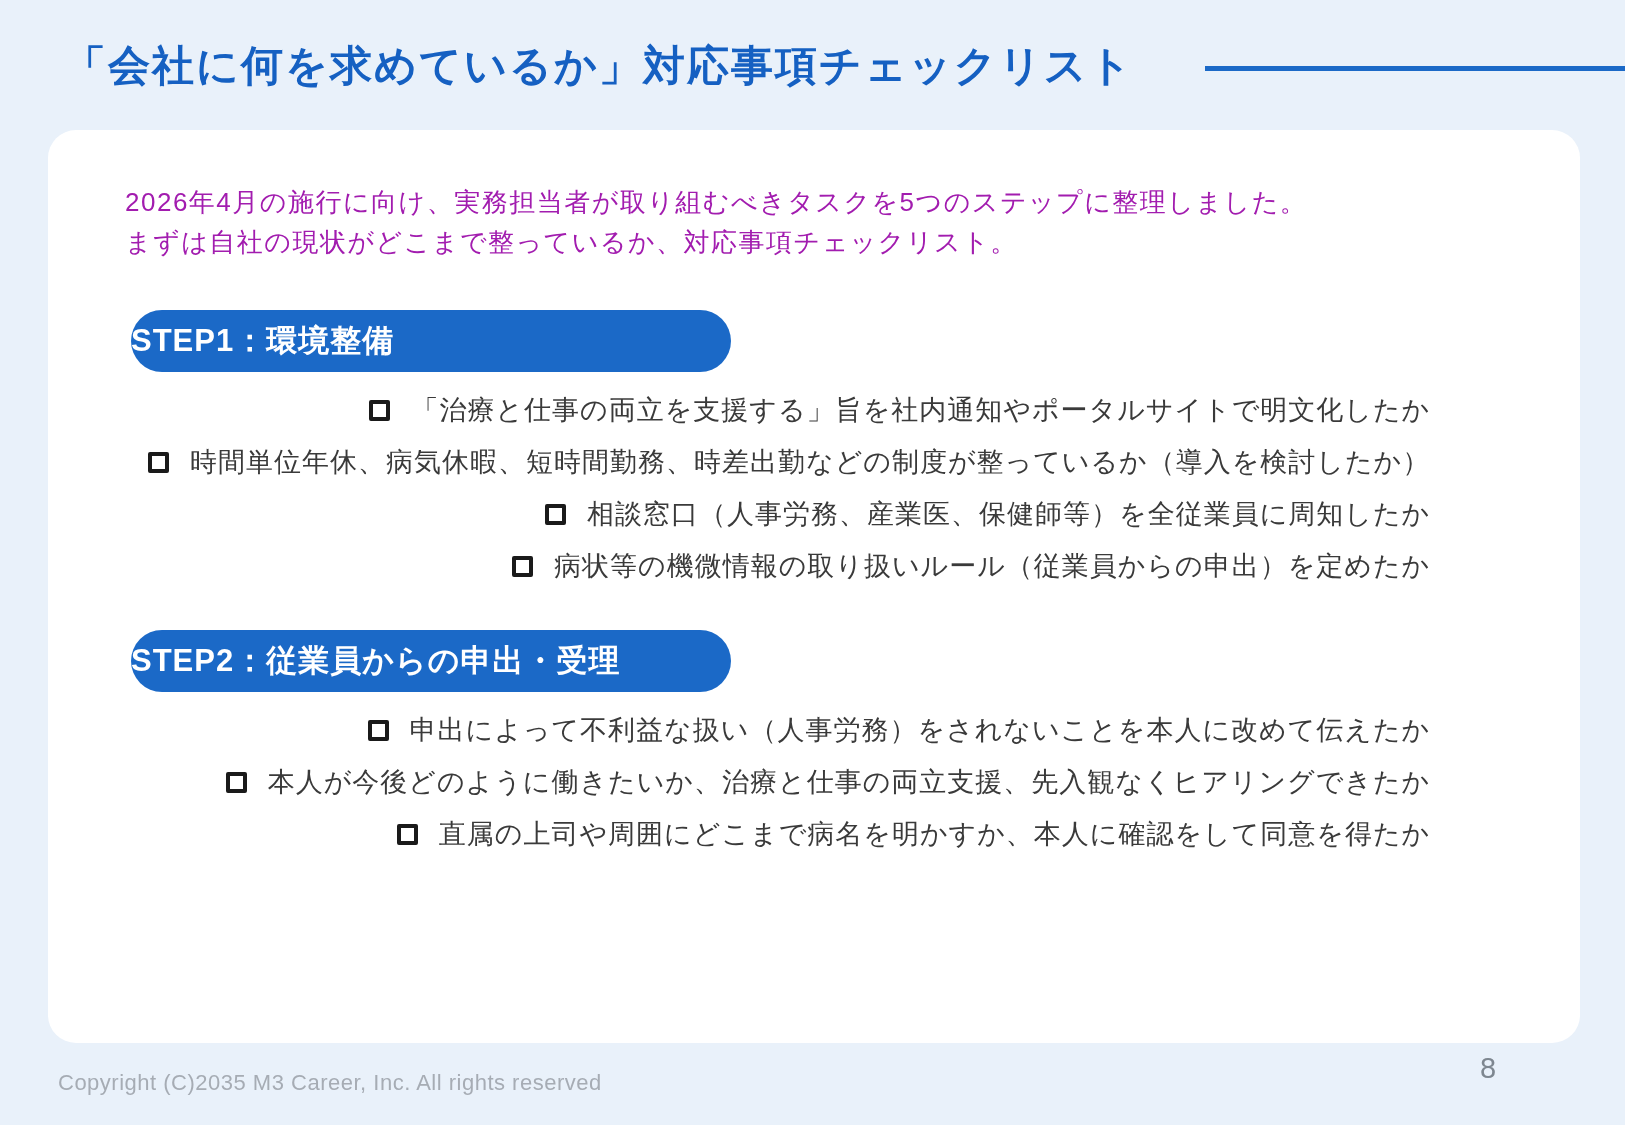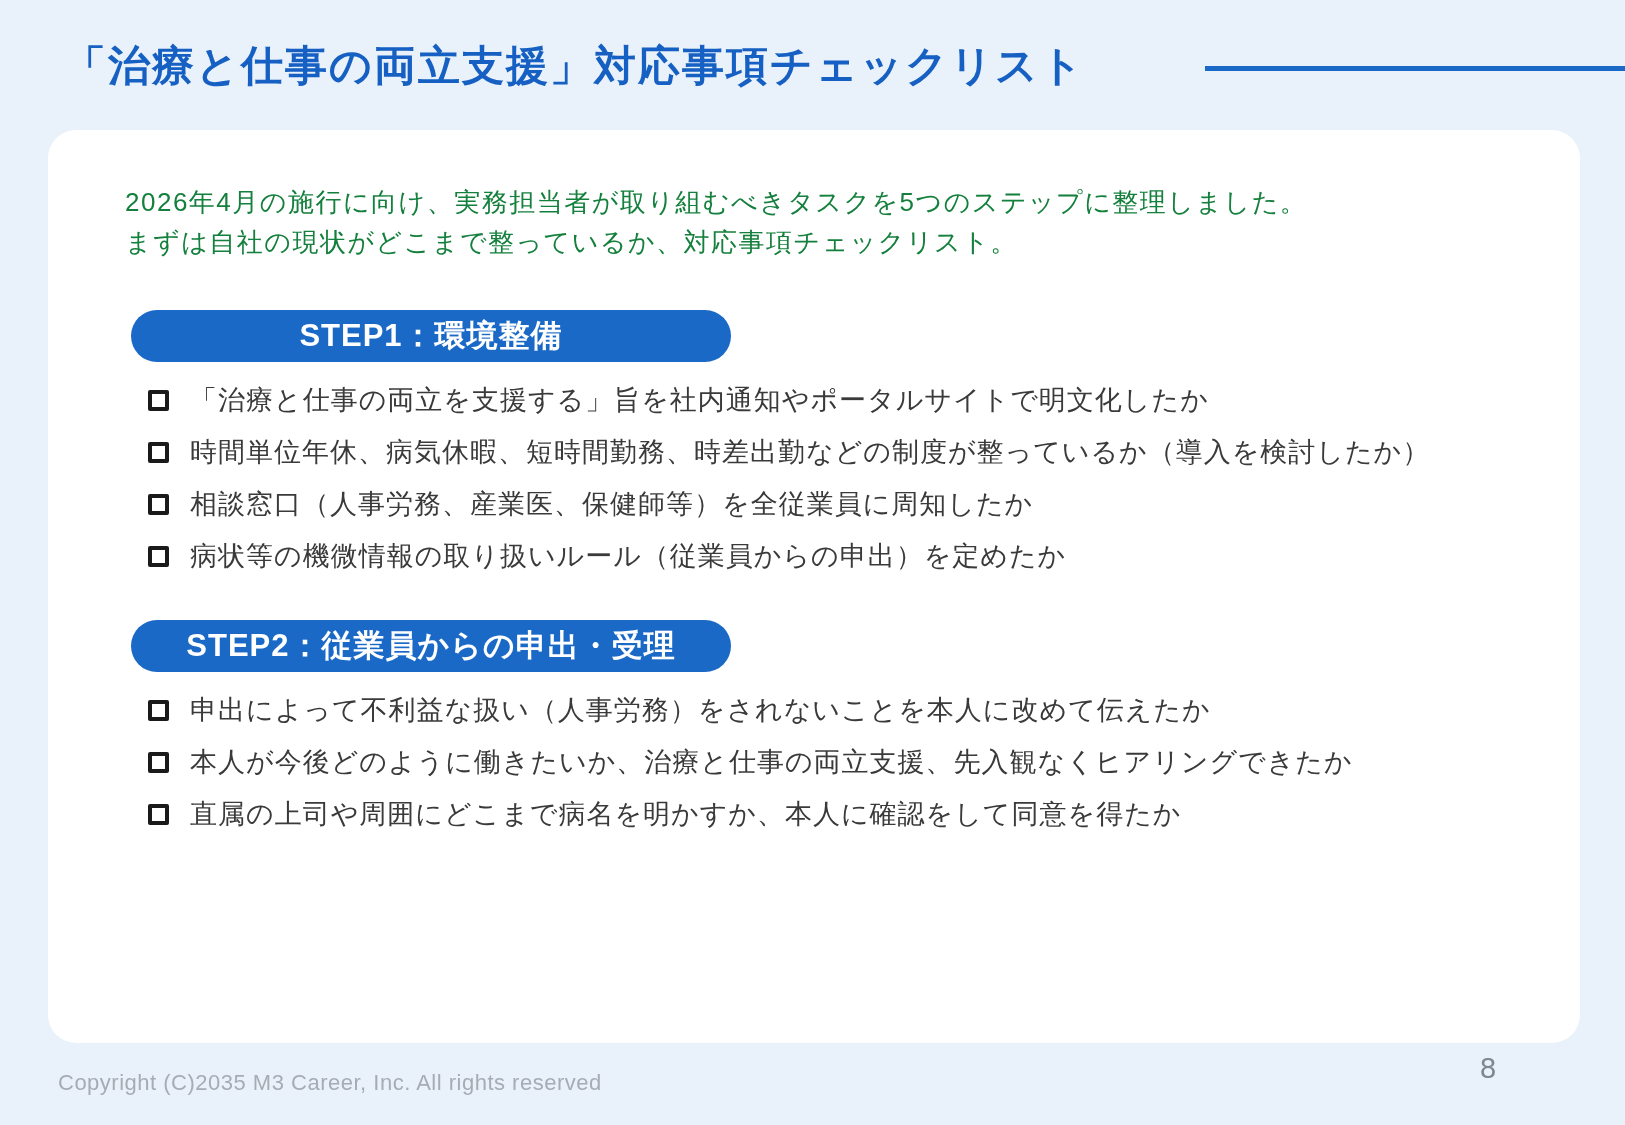--- a/index.html
+++ b/index.html
@@ -37,52 +37,53 @@
     width: 1532px; height: 913px;
     background: #FFFFFF;
     border-radius: 28px;
   }
   .intro {
     position: absolute;
     left: 77px; top: 52px;
     margin: 0;
     font-size: 26px;
     line-height: 40px;
-    color: #15803d;
+    color: #a21caf;
     letter-spacing: 1.5px;
     white-space: nowrap;
   }
   
   .sections {
     position: absolute;
     left: 83px; top: 180px;
   }
   .step-section + .step-section { margin-top: 38px; }
   .step-pill {
-    width: 600px; height: 52px;
+    width: 600px; height: 62px;
     border-radius: 31px;
     background: #1B69C7;
-    display: flex; align-items: center; justify-content: center;
+    display: flex; align-items: center; 
   }
   .step-label {
     color: #FFFFFF;
     font-size: 31px;
     font-weight: bold;
     letter-spacing: 1px;
     white-space: nowrap;
   }
   .check-list {
     list-style: none;
     margin: 12px 0 0 17px;
     padding: 0;
   }
   .check-item {
     display: flex;
     align-items: center;
     height: 52px;
+    justify-content: flex-end;
   }
   .checkbox {
     flex: 0 0 auto;
     width: 21px; height: 21px;
     box-sizing: border-box;
     border: 4px solid #1A1A1A;
     border-radius: 2px;
     margin-right: 21px;
   }
   .item-text {
@@ -105,21 +106,21 @@
     color: #A6ACB4;
     letter-spacing: 0.5px;
     white-space: nowrap;
   }
 </style>
 </head>
 <body>
 
 <div class="slide">
 
-  <h1 class="page-title">「治療と仕事の両立支援」対応事項チェックリスト</h1>
+  <h1 class="page-title">「会社に何を求めているか」対応事項チェックリスト</h1>
   <div class="title-rule"></div>
 
   <div class="card">
     <p class="intro">
       <span>2026年4月の施行に向け、実務担当者が取り組むべきタスクを5つのステップに整理しました。</span><br>
       <span>まずは自社の現状がどこまで整っているか、対応事項チェックリスト。</span>
     </p>
     <div class="sections" id="sections">
   <section class="step-section">
     <div class="step-pill">

